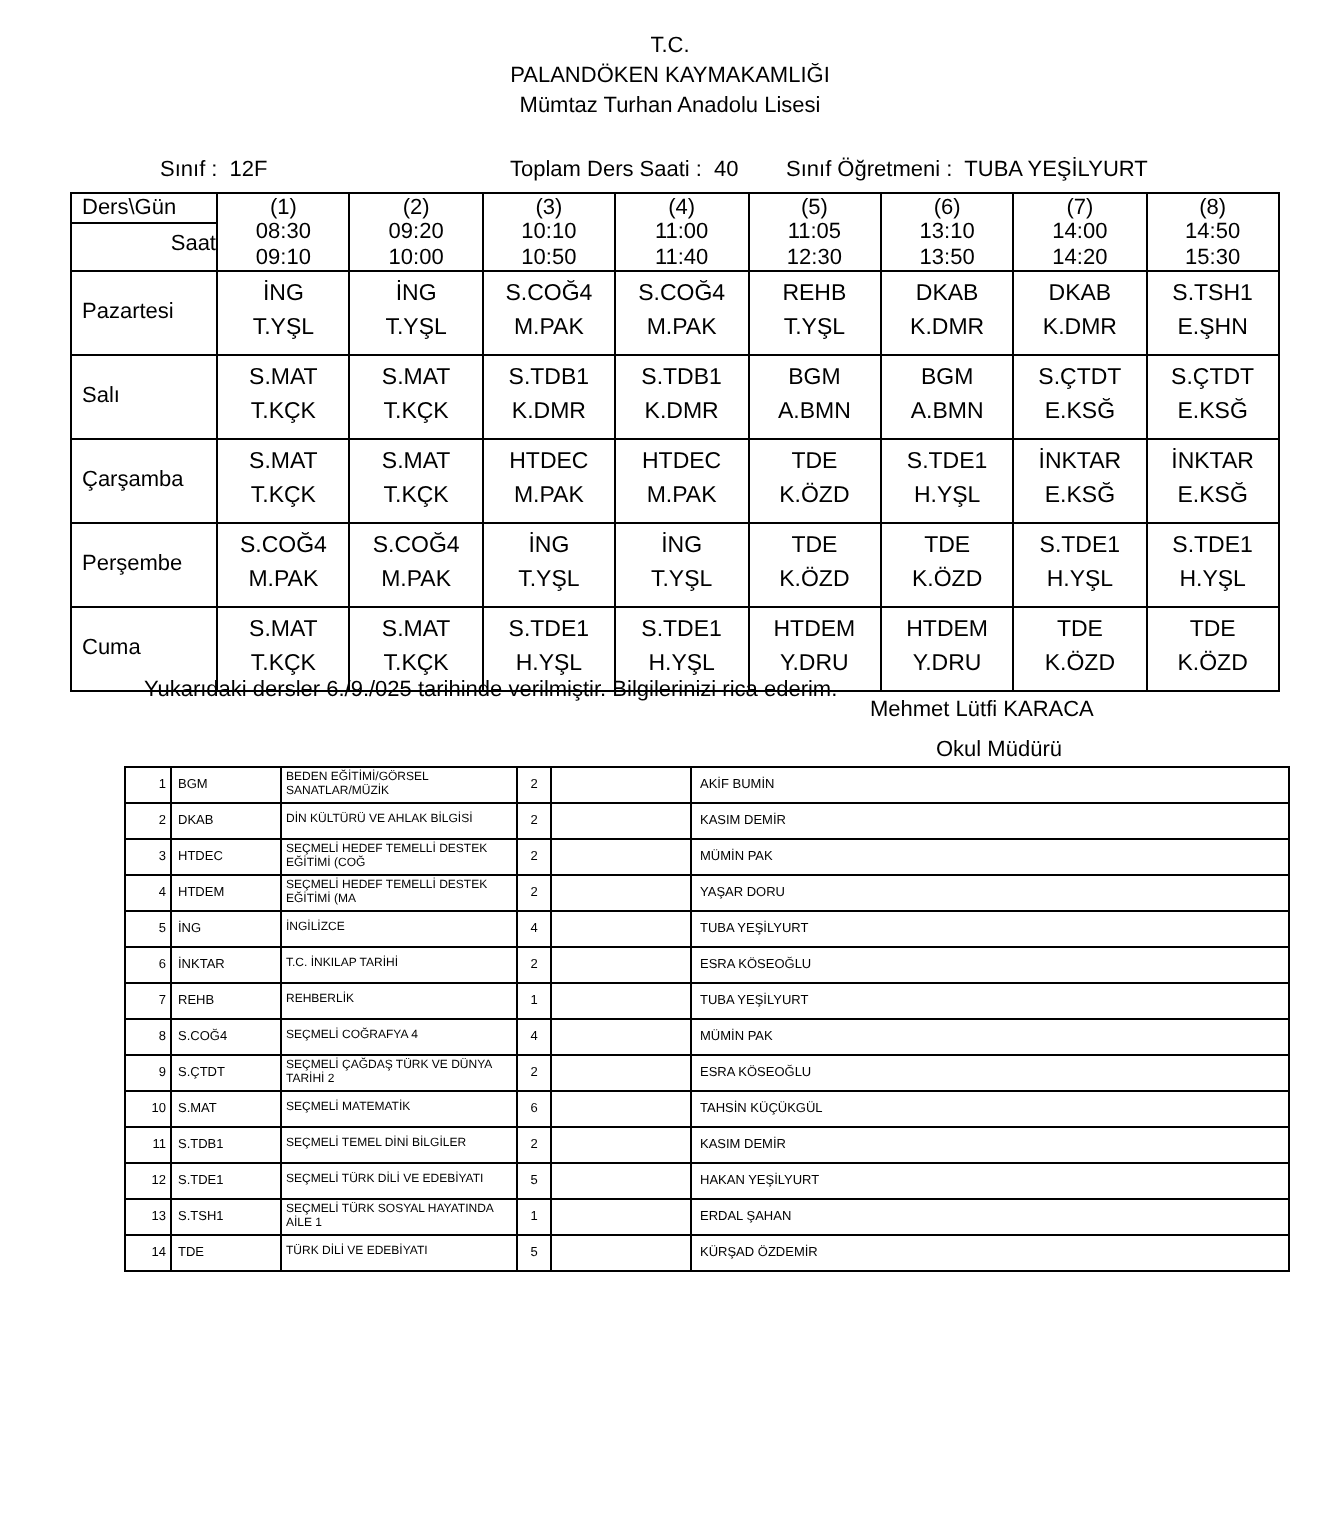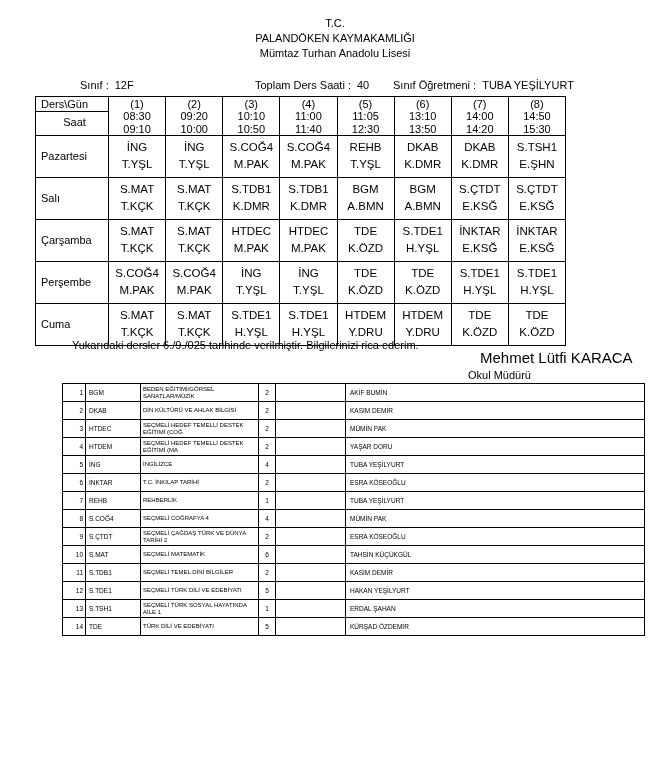--- a/index.html
+++ b/index.html
@@ -12,36 +12,36 @@
   .doc-header div { font-size: 11px; line-height: 15px; }
 
   
   .info-line { position: absolute; top: 79px; left: 0; width: 670px; font-size: 11px; }
   .info-sinif { position: absolute; left: 80px; top: 0; }
   .info-toplam { position: absolute; left: 255px; top: 0; }
   .info-ogretmen { position: absolute; left: 393px; top: 0; }
   .info-line .lbl { margin-right: 6px; }
 
   
-  table.schedule { position: absolute; top: 96px; left: 35px; width: 531px; border-collapse: collapse; table-layout: fixed; }
+  table.schedule { position: absolute; top: 96px; left: 35px; width: 605px; border-collapse: collapse; table-layout: fixed; }
   table.schedule td, table.schedule th { border: 1px solid #000; font-weight: normal; }
   .corner { padding: 0; vertical-align: top; height: 38px; }
   .corner-top { border-bottom: 1px solid #000; border-right: 0; font-size: 11px; padding: 1px 2px 1px 5px; text-align: left; }
-  .corner-bottom { font-size: 11px; padding: 4px 0 0 5px; text-align: center; }
+  .corner-bottom { font-size: 11px; padding: 4px 0 0 5px; text-align: right; }
   .ph { vertical-align: top; text-align: center; padding-top: 1px; }
   .ph div { font-size: 11px; line-height: 12.3px; text-align: center; }
   .day-label { text-align: left; padding-left: 5px; font-size: 11px; vertical-align: middle; }
   tr.day-row { height: 42px; }
   td.lc { vertical-align: top; text-align: center; padding-top: 5px; }
   td.lc .code { font-size: 11.5px; line-height: 12px; }
   td.lc .tch  { font-size: 11.5px; line-height: 12px; margin-top: 5px; }
 
   
   .note-line { position: absolute; top: 339px; left: 72px; font-size: 11px; }
-  .signer-name { position: absolute; top: 349px; left: 480px; font-size: 15px; }
+  .signer-name { position: absolute; top: 349px; left: 435px; font-size: 11px; }
   .signer-title { position: absolute; top: 369px; left: 468px; font-size: 11px; }
 
   
   table.lessons { position: absolute; top: 383px; left: 62px; width: 583px; border-collapse: collapse; table-layout: fixed; }
   table.lessons th, table.lessons td { border: 1px solid #000; font-weight: normal; overflow: hidden; }
   table.lessons th { font-size: 9px; height: 16px; text-align: center; padding: 1px; }
   table.lessons tr.lrow { height: 18px; }
   td.c-no   { text-align: right; padding-right: 2px; font-size: 6.5px; }
   td.c-code { text-align: left;  padding-left: 3px;  font-size: 6.5px; }
   td.c-name { text-align: left;  padding: 1px 2px;   font-size: 6px; line-height: 7px; }

